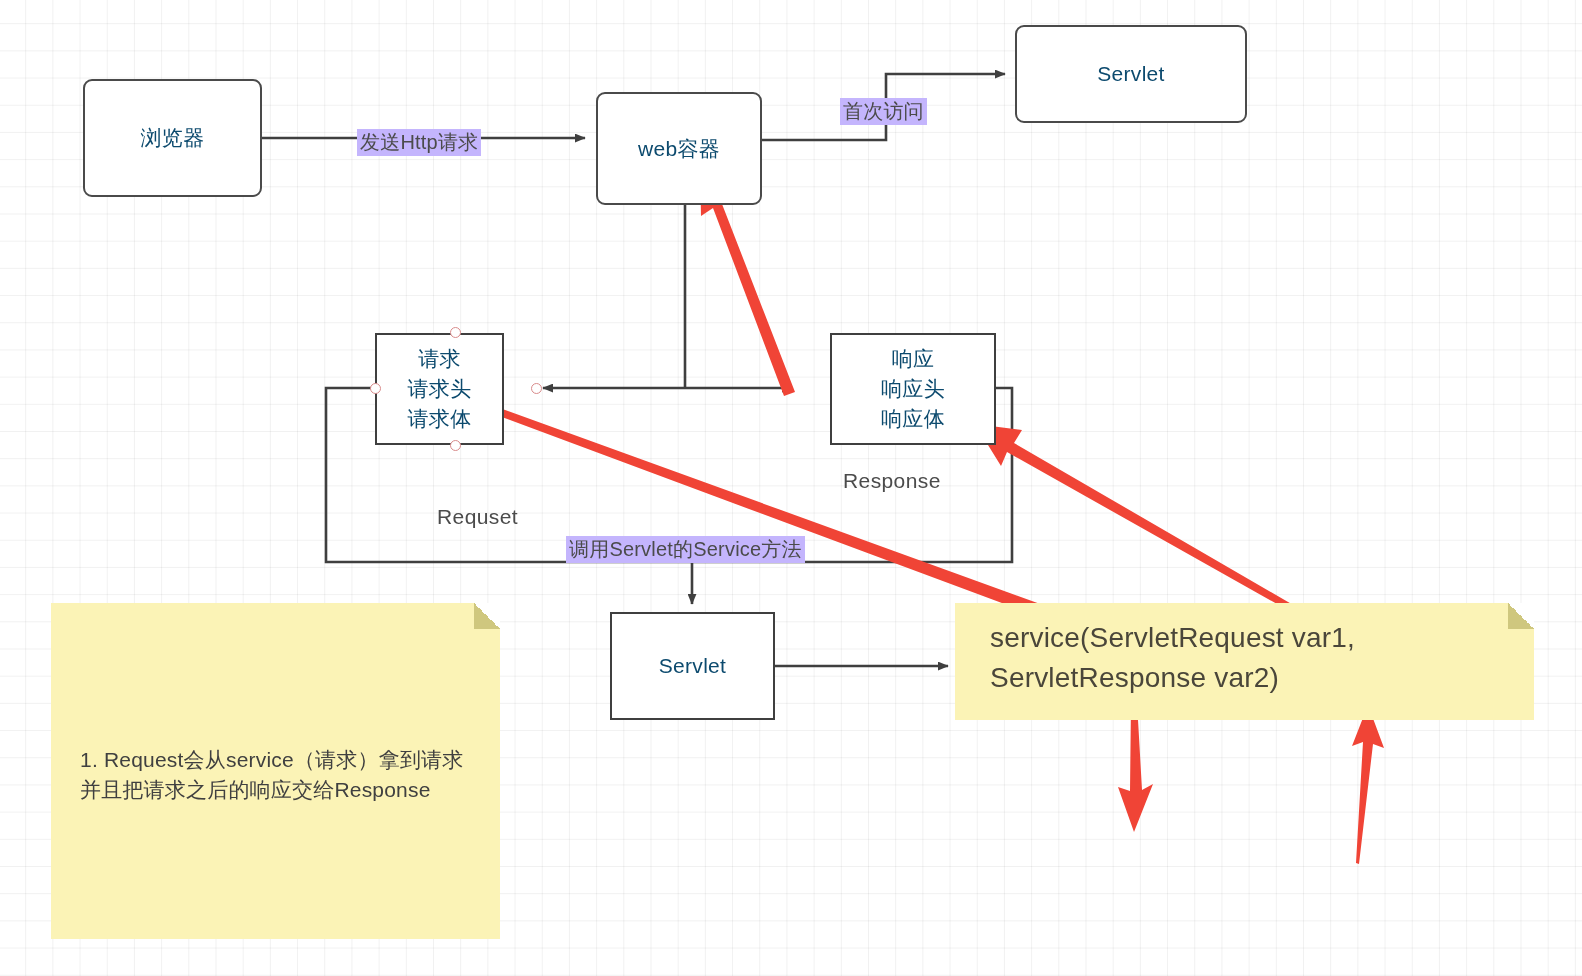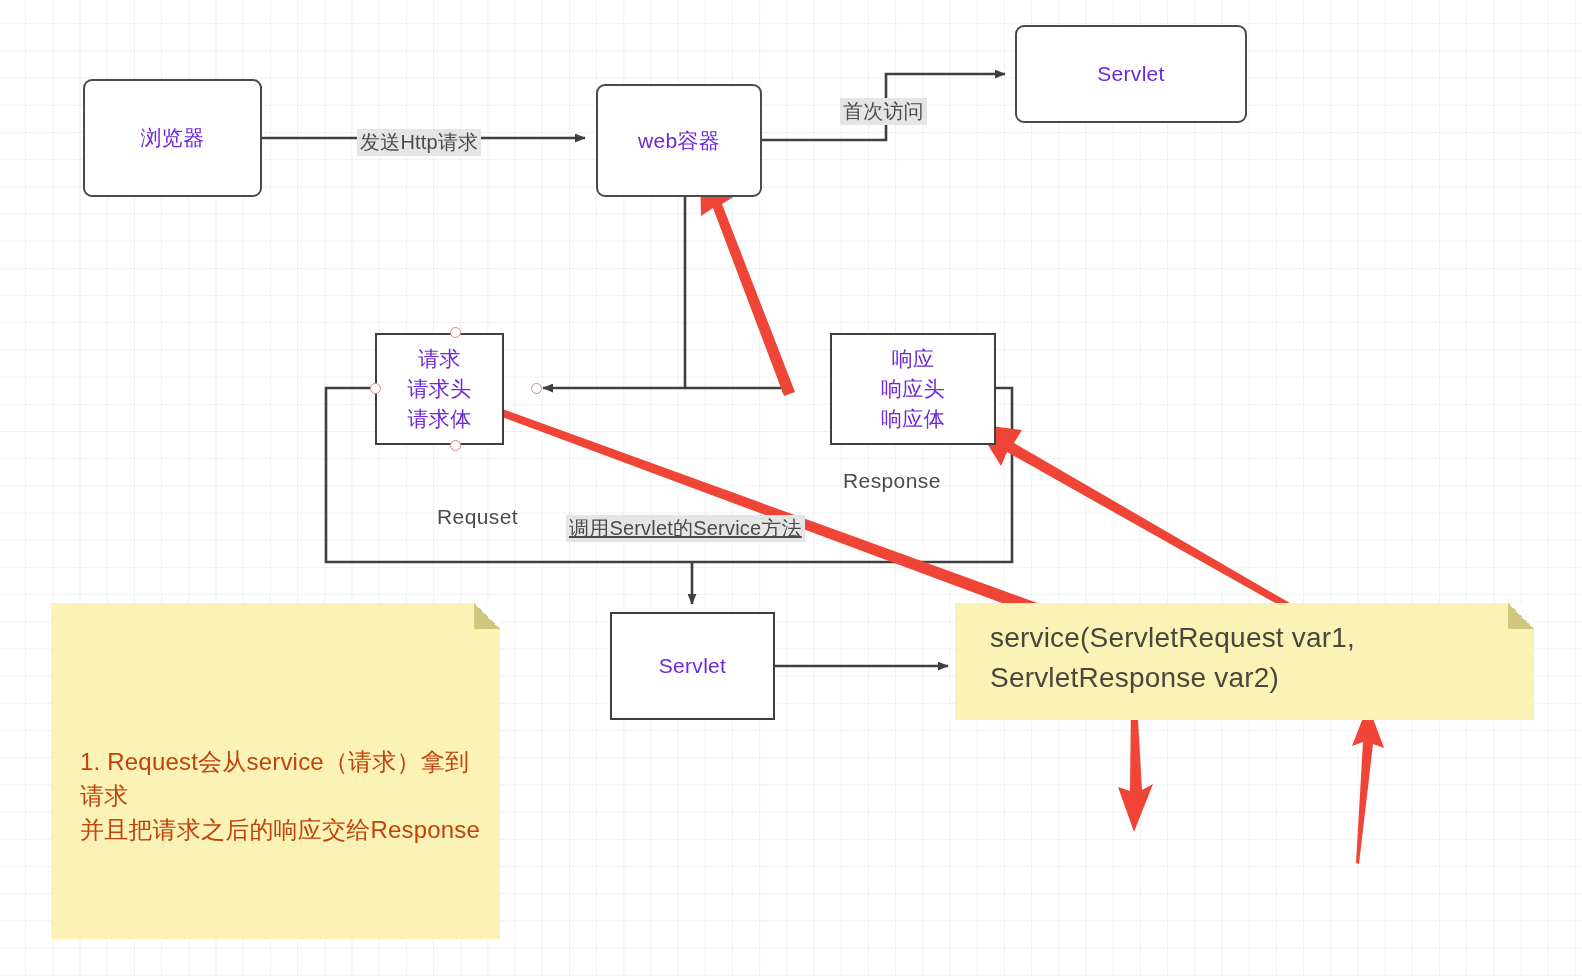--- a/index.html
+++ b/index.html
@@ -22,21 +22,21 @@
   svg#layer{position:absolute;left:0;top:0;width:1582px;height:976px;}
   .node{
     position:absolute;
     box-sizing:border-box;
     background:#ffffff;
     border:2.5px solid #4a4a4a;
     display:flex;
     align-items:center;
     justify-content:center;
     text-align:center;
-    color:#6d28d9;
+    color:#0c4a6e;
     font-size:21px;
     line-height:1.42;
     white-space:pre-line;
     letter-spacing:0.3px;
   }
   .node.rounded{border-radius:9px;}
   .node.sharp{border-radius:0;border-width:2.5px;border-color:#3f3f3f;}
   .caption{
     position:absolute;
     color:#4b4b4b;
@@ -45,37 +45,37 @@
     white-space:nowrap;
   }
   .edge-label{
     position:absolute;
     color:#4b4b4b;
     font-size:20px;
     background:transparent;
     white-space:nowrap;
     letter-spacing:0.2px;
   }
-  .edge-label.boxed{background:#e5e5e5;padding:0 3px;}
+  .edge-label.boxed{background:#c4b5fd;padding:0 3px;}
   .note{
     position:absolute;
     background:#fbf3b6;
     color:#4a463a;
     box-sizing:border-box;
   }
   .note .fold{
     position:absolute;right:0;top:0;width:26px;height:26px;
     background:linear-gradient(225deg,#ffffff 0 50%,#cfc77e 50% 100%);
   }
   .note-text{
     position:absolute;
     white-space:pre-line;
-    font-size:24px;
+    font-size:21px;
     line-height:1.42;
-    color:#c2410c;
+    color:#404040;
     letter-spacing:0.2px;
   }
   .anchor{
     position:absolute;
     width:11px;height:11px;
     border:1.8px solid #d98b8b;
     border-radius:50%;
     background:#ffffff;
     box-sizing:border-box;
   }
@@ -131,21 +131,21 @@
     <path d="M1137,702 L1142,790 L1153,784 L1134,832 L1118,787 L1130,791 L1131,703 Z"></path>
 
     <path d="M1368,705 L1384,748 L1373,744 L1359,864 L1356,863 L1363,742 L1352,746 Z"></path>
   </g>
 </svg>
 
 <div class="node rounded" style="left:83px;top:79px;width:179px;height:118px;">
   <span>浏览器</span>
 </div>
 
-<div class="node rounded" style="left:596px;top:84px;width:166px;height:113px;">
+<div class="node rounded" style="left:596px;top:92px;width:166px;height:113px;">
   <span>web容器</span>
 </div>
 
 <div class="node rounded" style="left:1015px;top:25px;width:232px;height:98px;">
   <span>Servlet</span>
 </div>
 
 <div class="node sharp" style="left:375px;top:333px;width:129px;height:112px;">
   <span>请求
 请求头
@@ -164,21 +164,21 @@
 
 <div class="node sharp" style="left:610px;top:612px;width:165px;height:108px;">
   <span>Servlet</span>
 </div>
 
 <div class="caption" style="left:437px;top:469px;margin-top:36px;">Requset</div>
 <div class="caption" style="left:843px;top:469px;">Response</div>
 
 <div class="edge-label boxed" style="left:357px;top:129px;">发送Http请求</div>
 <div class="edge-label boxed" style="left:840px;top:98px;">首次访问</div>
-<div class="edge-label boxed" style="left:566px;top:515px;text-decoration:underline;">调用Servlet的Service方法</div>
+<div class="edge-label boxed" style="left:566px;top:536px;">调用Servlet的Service方法</div>
 
 <div class="note" style="left:51px;top:603px;width:449px;height:336px;">
   <span class="fold"></span>
 </div>
 <div class="note-text" style="left:80px;top:745px;width:410px;">1. Request会从service（请求）拿到请求
     并且把请求之后的响应交给Response</div>
 
 <div class="note" style="left:955px;top:603px;width:579px;height:117px;">
   <span class="fold"></span>
 </div>

